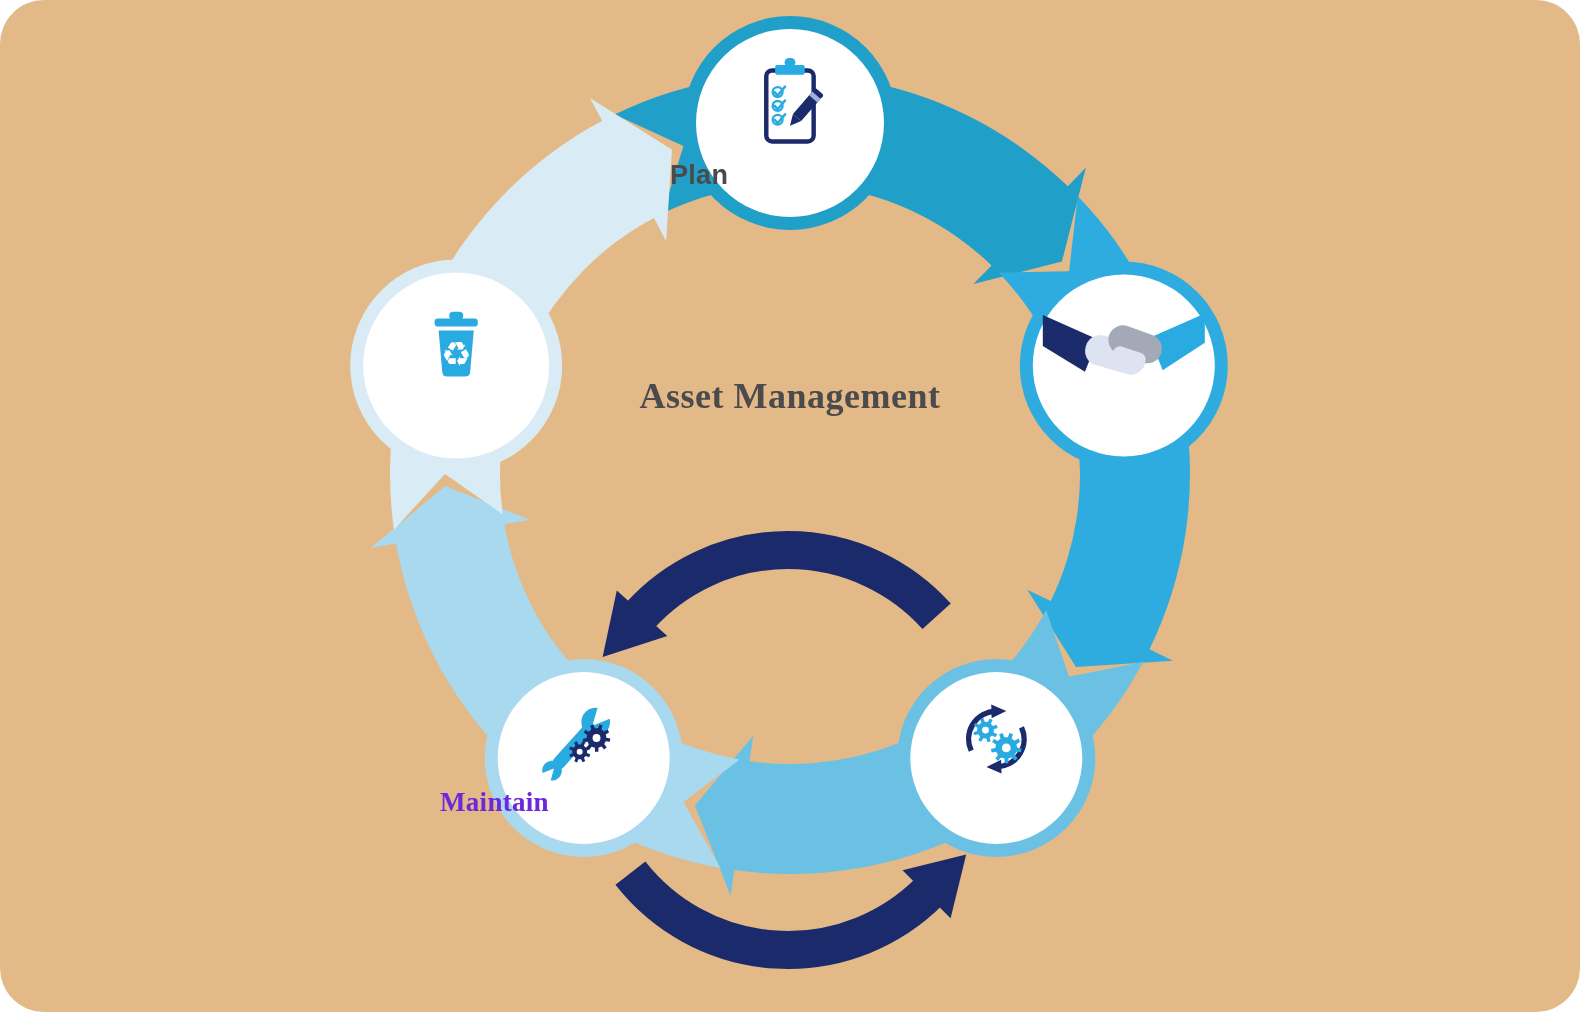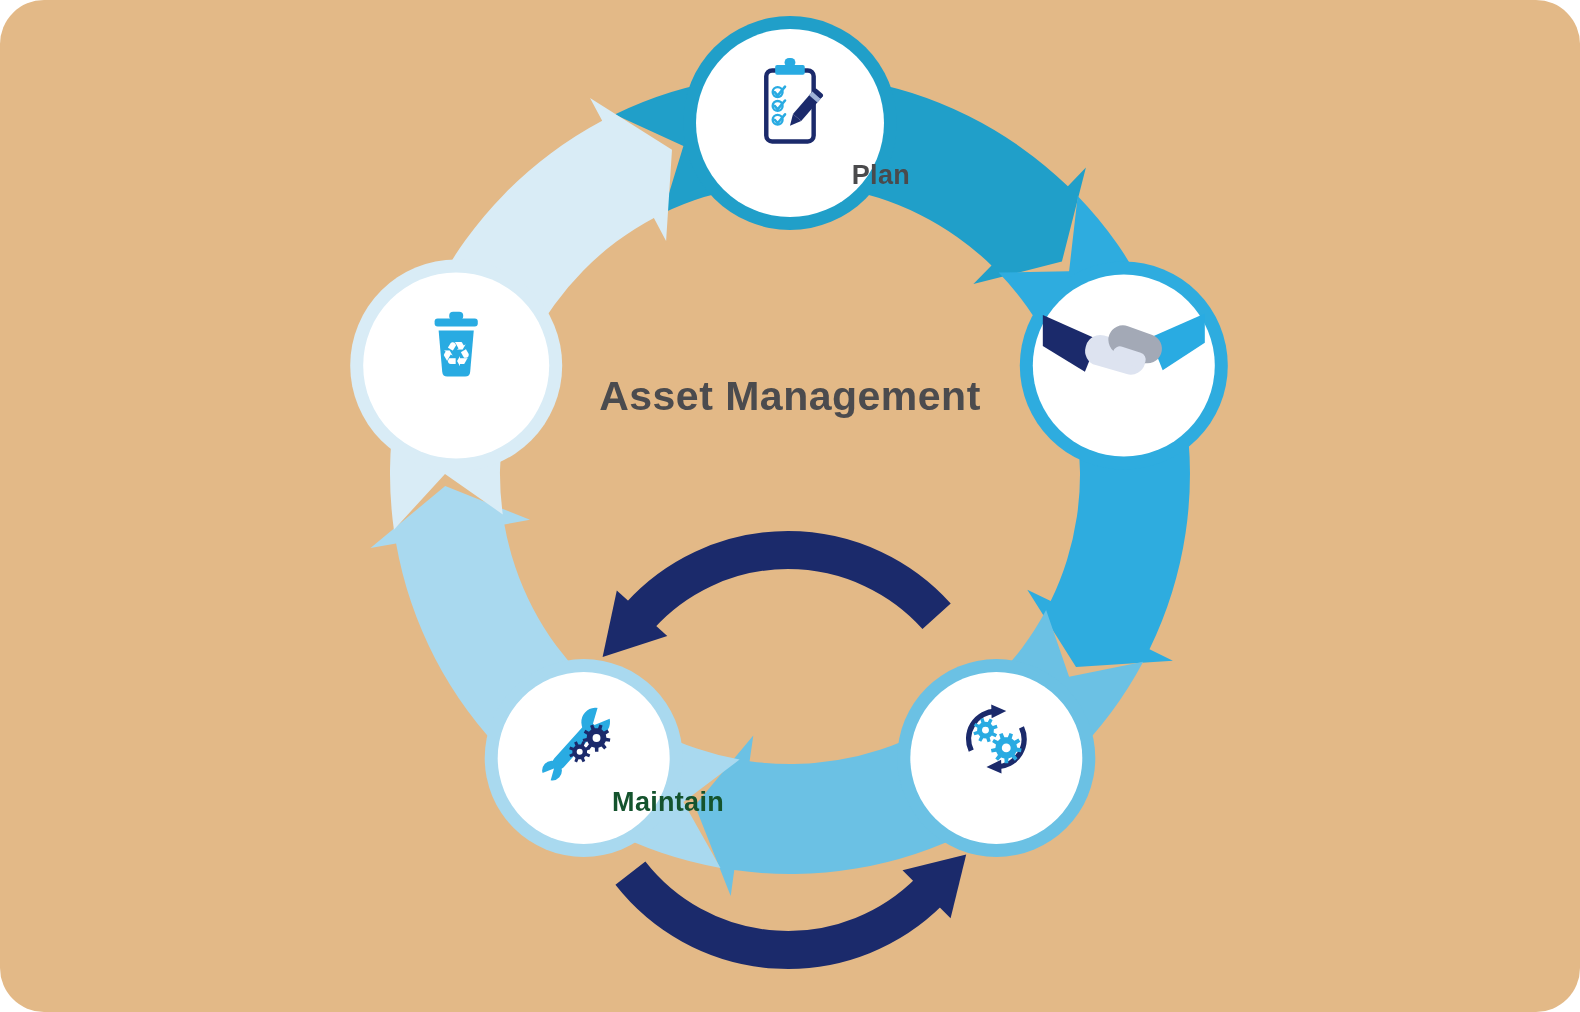--- a/index.html
+++ b/index.html
@@ -9,28 +9,29 @@
     border-radius:44px;
     overflow:hidden;
     font-family:"Liberation Sans", sans-serif;
   }
   .canvas svg{position:absolute;left:0;top:0;}
   .diagram-title{
     position:absolute;
     left:490px;top:370px;width:600px;
     text-align:center;
     font-weight:700;
-    font-size:41px;
+    font-size:36px;
     line-height:53px;
     letter-spacing:0.5px;
+    font-family:Liberation Serif, serif;
   }
   .stage-label{
     position:absolute;
     width:240px;
-    text-align:right;
+    text-align:left;
     font-weight:700;
     font-size:27px;
     line-height:33px;
     letter-spacing:0.3px;
   }
 </style>
 </head>
 <body>
 
 <div class="canvas" id="canvas" style="background: rgb(227, 185, 135);">
@@ -118,15 +119,15 @@
           <text x="50" y="69" font-size="34" font-weight="bold" text-anchor="middle" fill="#fff" font-family="'DejaVu Sans', sans-serif">♻</text>
         </g>
       </svg>
     </div>
 
   <div class="diagram-title" id="title" style="color: rgb(75, 75, 78);">
     <div>Asset Management</div>
   </div>
 
   <div class="stage-label" id="label-0" style="left: 670px; top: 159px; color: rgb(74, 74, 76);">Plan</div>
-  <div class="stage-label" id="label-3" style="left: 484px; top: 786px; color: #14532d;">Maintain</div>
+  <div class="stage-label" id="label-3" style="left: 440px; top: 786px; color: #6d28d9; font-family: Liberation Serif, serif;">Maintain</div>
 
 </div>
 
 </body></html>

